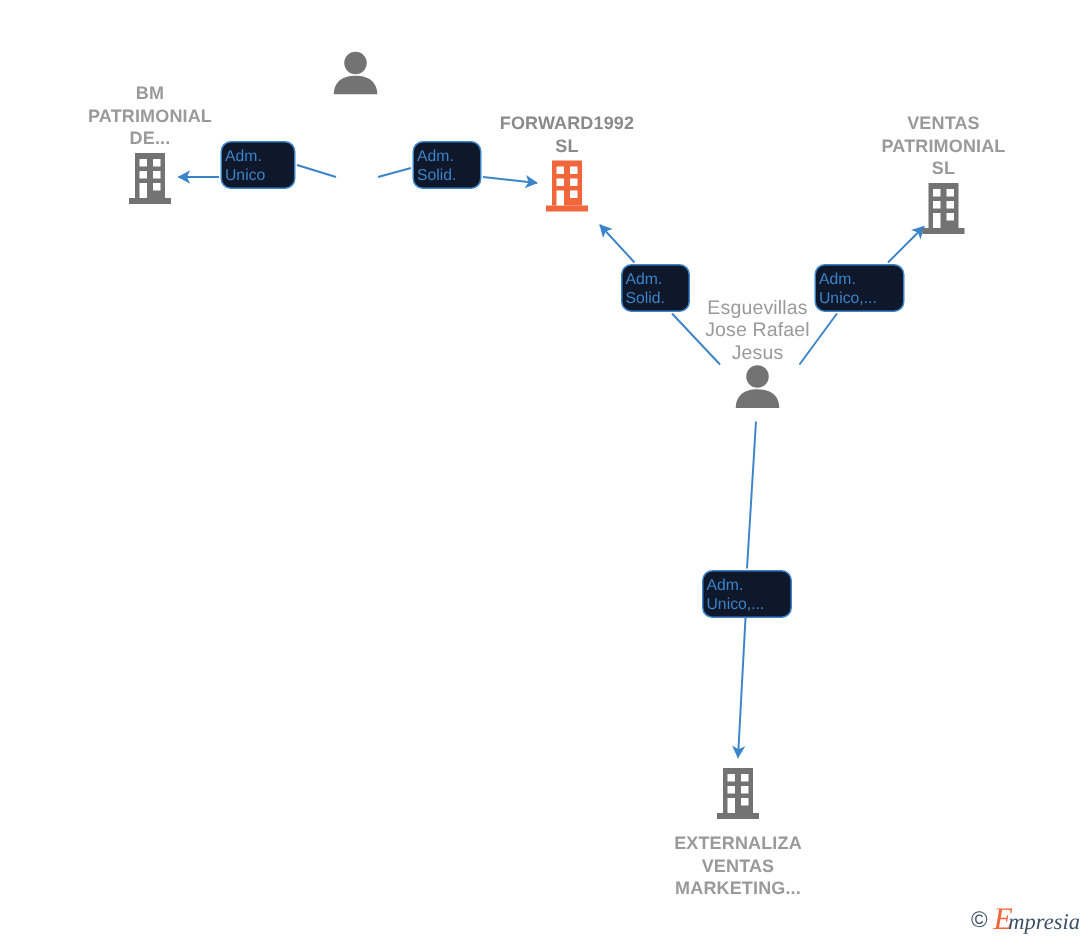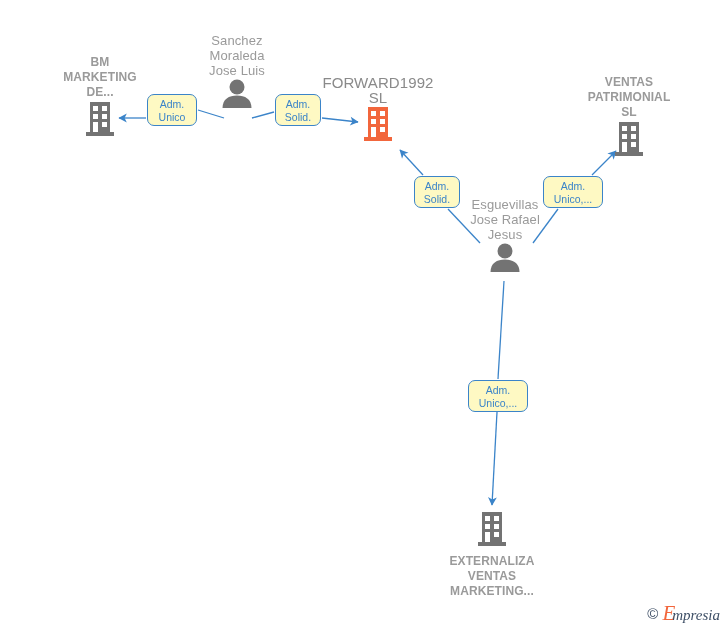--- a/index.html
+++ b/index.html
@@ -43,38 +43,37 @@
     font-weight: bold;
     font-size: 12px;
     color: #9a9a9a;
   }
   .node-label.person {
     font-weight: normal;
     font-size: 13px;
     color: #9a9a9a;
   }
   .node-label.focus {
-    font-weight: normal;
-    font-size: 15px;
+    font-weight: bold;
+    font-size: 12px;
     color: #8a8a8a;
   }
   .node-icon {
     display: block;
     margin: 0 auto;
   }
   .label-box {
     position: absolute;
     box-sizing: border-box;
     border: 1.4px solid #3b84c9;
     border-radius: 7px;
-    background: #fef9c3;
+    background: #0f172a;
     color: #3b84c9;
     font-size: 10.5px;
     line-height: 13px;
-    text-align: center;
     padding: 3px 2px 3px 2px;
     white-space: pre-line;
   }
   .watermark {
     position: absolute;
     right: 8px;
     bottom: 6px;
     display: flex;
     align-items: center;
     gap: 4px;
@@ -131,40 +130,37 @@
 
     <line x1="592" y1="175" x2="616" y2="151" stroke="#3b84c9" stroke-width="1.3" marker-end="url(#arrow-head)"></line>
 
     <line x1="504" y1="281" x2="498" y2="379" stroke="#3b84c9" stroke-width="1.3"></line>
 
     <line x1="497" y1="412" x2="492" y2="505" stroke="#3b84c9" stroke-width="1.3" marker-end="url(#arrow-head)"></line>
   </svg>
 
   <div class="node" style="left:100px; top:55px;">
     <span class="node-label company" style="white-space: pre-line;">BM
-MARKETING
+PATRIMONIAL
 DE...</span>
     <span class="node-icon">
       <svg width="30" height="38" viewBox="0 0 30 38" xmlns="http://www.w3.org/2000/svg">
         <rect x="5" y="2" width="20" height="30" fill="#737373"></rect>
         <rect x="1" y="32" width="28" height="4" fill="#737373"></rect>
         <rect x="8" y="6" width="5" height="5" fill="#ffffff"></rect>
         <rect x="17" y="6" width="5" height="5" fill="#ffffff"></rect>
         <rect x="8" y="14" width="5" height="5" fill="#ffffff"></rect>
         <rect x="17" y="14" width="5" height="5" fill="#ffffff"></rect>
         <rect x="8" y="22" width="5" height="10" fill="#ffffff"></rect>
         <rect x="17" y="22" width="5" height="5" fill="#ffffff"></rect>
       </svg>
     </span>
   </div>
 
   <div class="node" style="left:237px; top:33px;">
-    <span class="node-label person" style="white-space: pre-line;">Sanchez
-Moraleda
-Jose Luis</span>
     <span class="node-icon">
       <svg width="34" height="30" viewBox="0 0 34 30" xmlns="http://www.w3.org/2000/svg">
         <circle cx="17" cy="9" r="7.5" fill="#737373"></circle>
         <path d="M2.5,30 C2.5,21 9,17.5 17,17.5 C25,17.5 31.5,21 31.5,30 Z" fill="#737373"></path>
       </svg>
     </span>
   </div>
 
   <div class="node" style="left:378px; top:75px;">
     <span class="node-label focus" style="white-space: pre-line;">FORWARD1992

